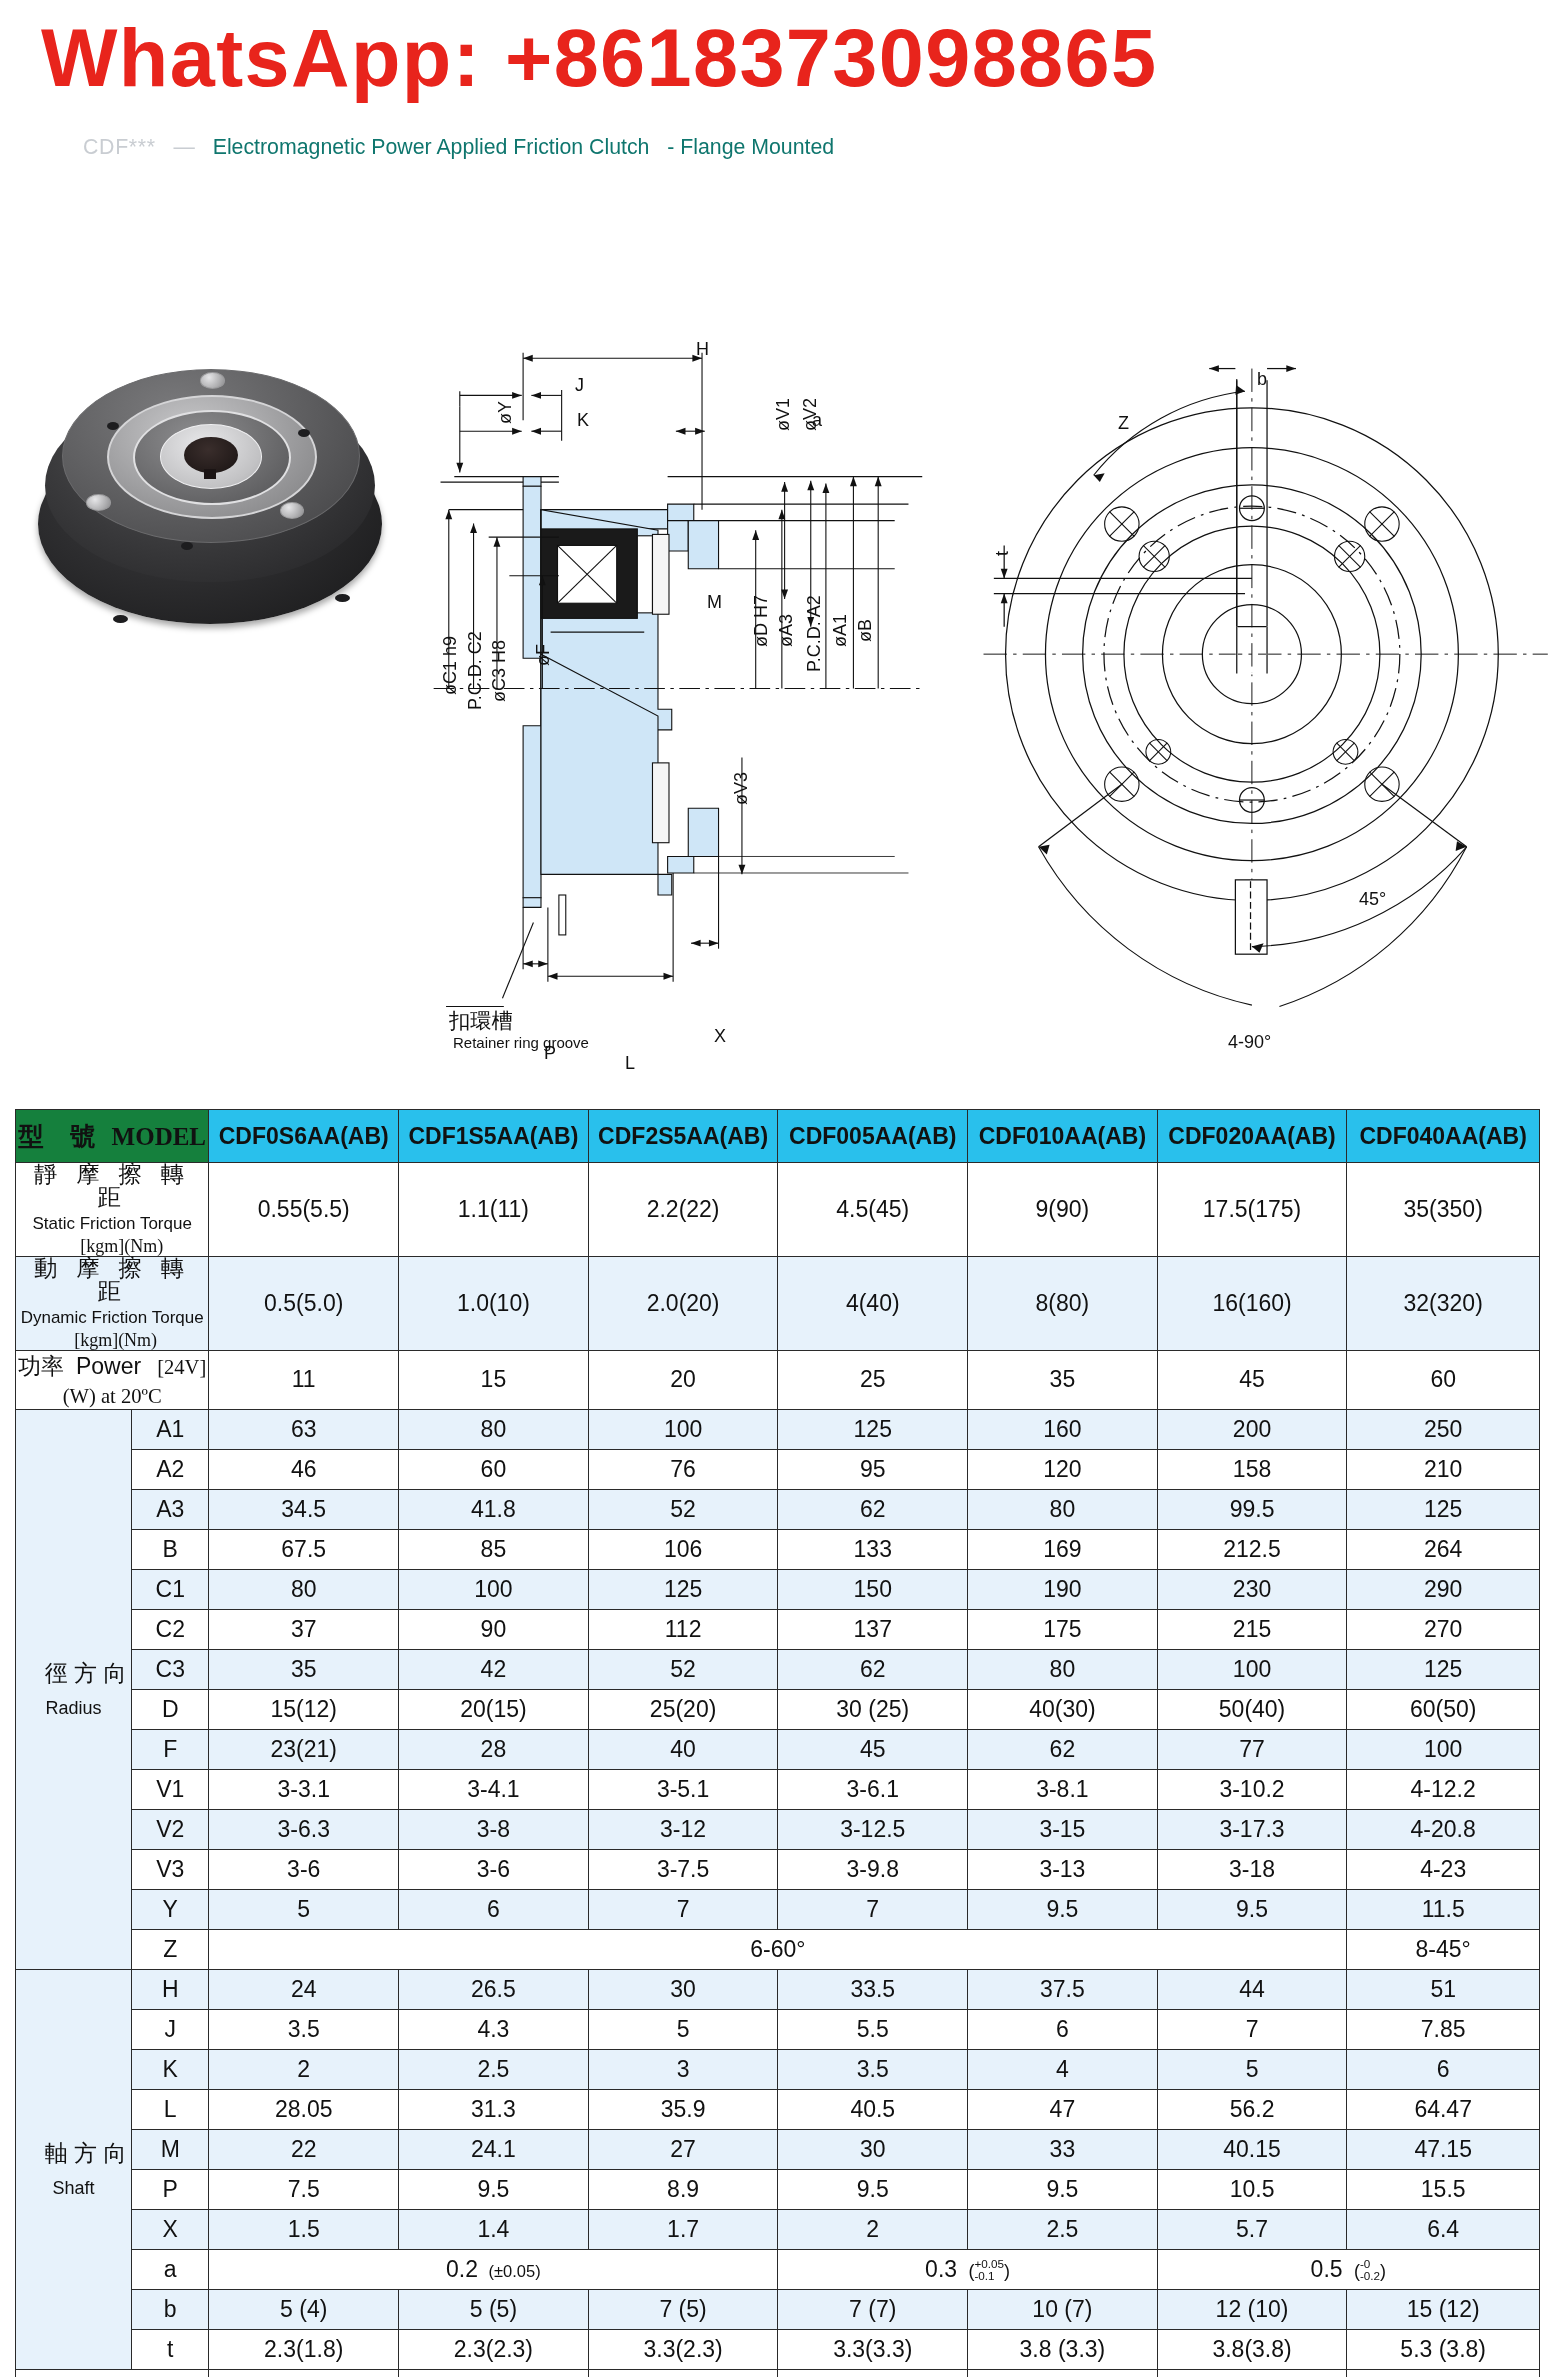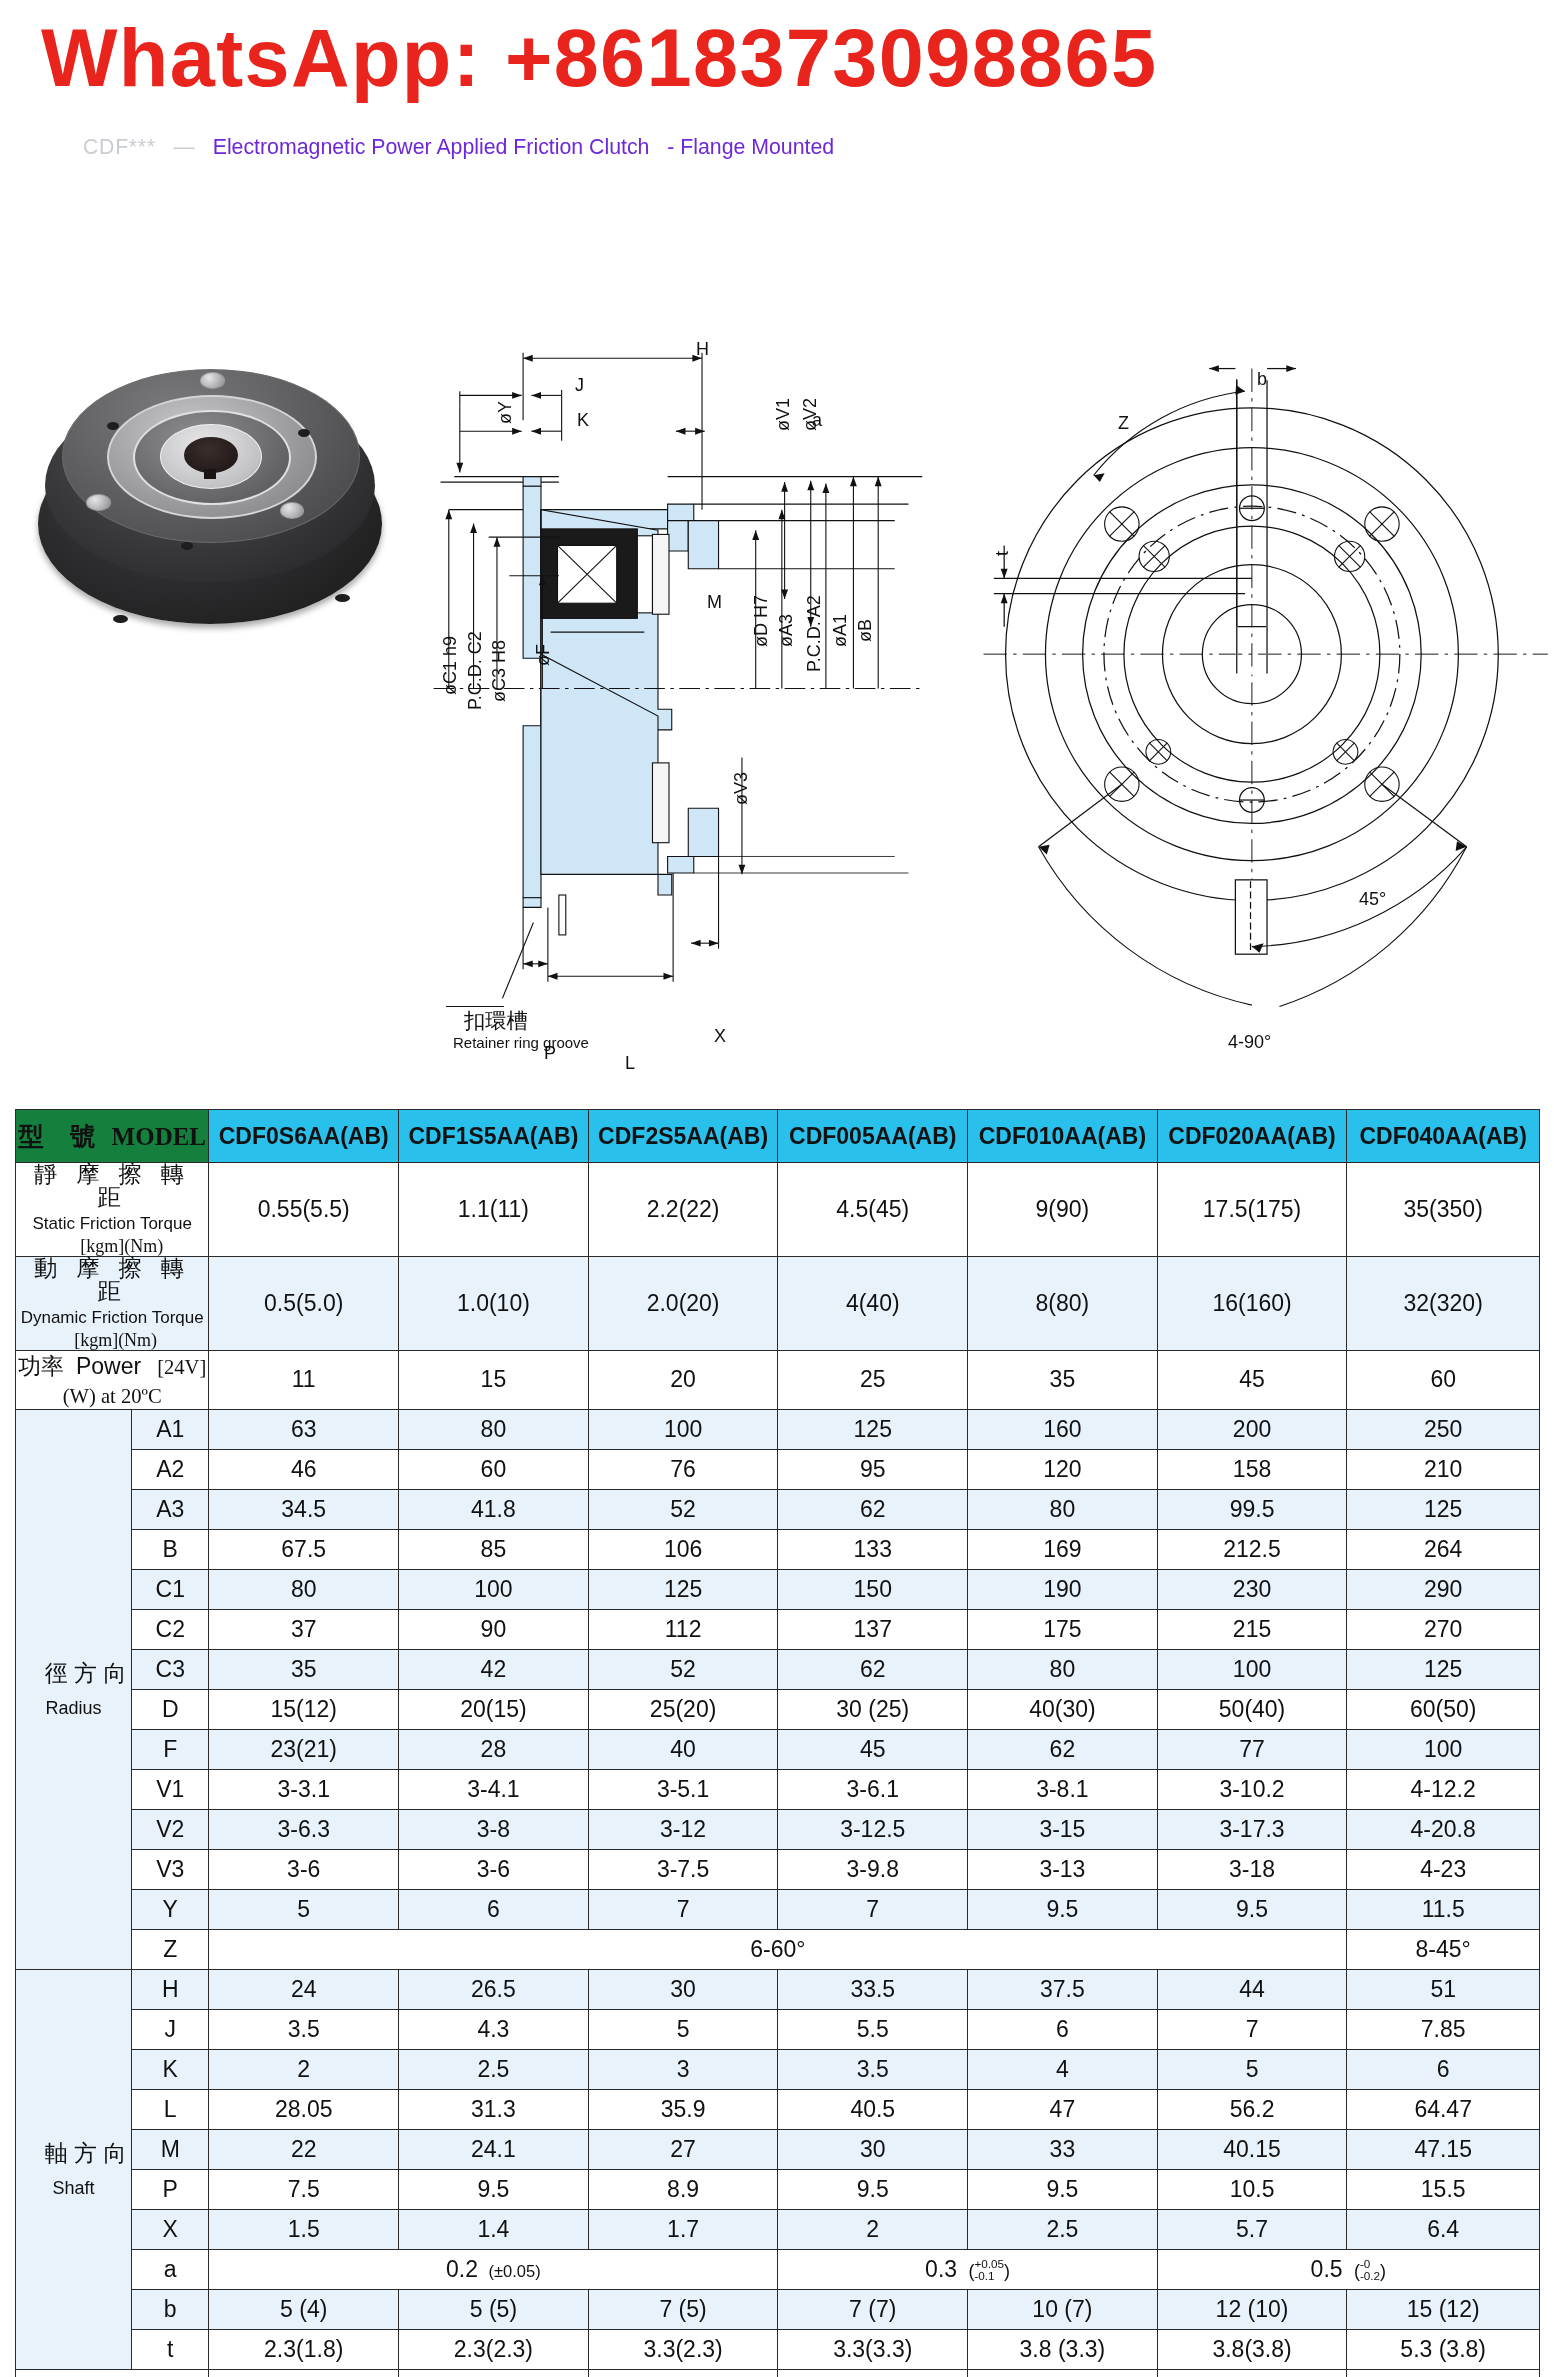--- a/index.html
+++ b/index.html
@@ -12,21 +12,21 @@
     font-size:81px;letter-spacing:1.4px;color:#e8241c;white-space:nowrap;
     line-height:103px;
   }
   
   #page-header{
     position:absolute;left:83px;top:135px;width:1411px;height:27.5px;
     font-size:21.3px;color:#c9cdd2;white-space:nowrap;overflow:hidden;
     font-family:"Liberation Sans",sans-serif;
   }
   #page-header .hdr-model{letter-spacing:0.7px;margin-top:16px;}
-  #page-header .hdr-tail{color:#6d28d9;}
+  #page-header .hdr-tail{color:#0f766e;}
 
   
   #drawing{position:absolute;left:0;top:303px;width:1554px;height:778px;}
 
   
   #photo{position:absolute;left:24px;top:38px;width:372px;height:289px;}
   .ph-body{position:absolute;border-radius:50%;}
   .ph-base{left:13.8px;top:83px;width:344px;height:200px;
      background:radial-gradient(ellipse at 40% 30%, #4a4a4c 0%, #2e2e30 45%, #171718 100%);
      box-shadow:0 4.1px 6.9px rgba(0,0,0,.35);}
@@ -260,21 +260,21 @@
   <div class="dimlabel vlabel" style="left:533px;top:363px;">øF</div>
   <div class="dimlabel" style="left:707px;top:289px;">M</div>
   <div class="dimlabel" style="left:544px;top:740px;">P</div>
   <div class="dimlabel" style="left:625px;top:750px;">L</div>
   <div class="dimlabel" style="left:714px;top:723px;">X</div>
   <div class="dimlabel vlabel" style="left:751px;top:344px;">øD H7</div>
   <div class="dimlabel vlabel" style="left:776px;top:344px;">øA3</div>
   <div class="dimlabel vlabel" style="left:804px;top:369px;">P.C.D. A2</div>
   <div class="dimlabel vlabel" style="left:830px;top:344px;">øA1</div>
   <div class="dimlabel vlabel" style="left:855px;top:339px;">øB</div>
-  <div class="cn-note" style="left:464px;top:703px;font-family:Liberation Serif, serif;">扣環槽</div>
+  <div class="cn-note" style="left:449px;top:703px;font-family:Liberation Serif, serif;">扣環槽</div>
   <div class="en-note" style="left:427px;top:731px;margin-left:26px;">Retainer ring groove</div>
 
   <svg id="frontview" viewBox="0 0 869 1130">
     <g stroke="#111" fill="none" stroke-width="1.8">
       <circle cx="430" cy="510" r="358"></circle>
       <circle cx="430" cy="510" r="300"></circle>
       <circle cx="430" cy="510" r="246"></circle>
       <circle cx="430" cy="510" r="186"></circle>
       <circle cx="430" cy="510" r="130"></circle>
       <circle cx="430" cy="510" r="72"></circle>

